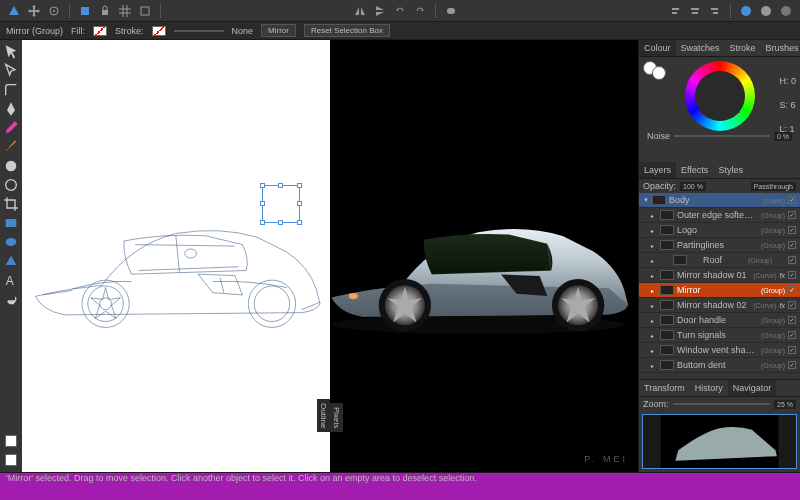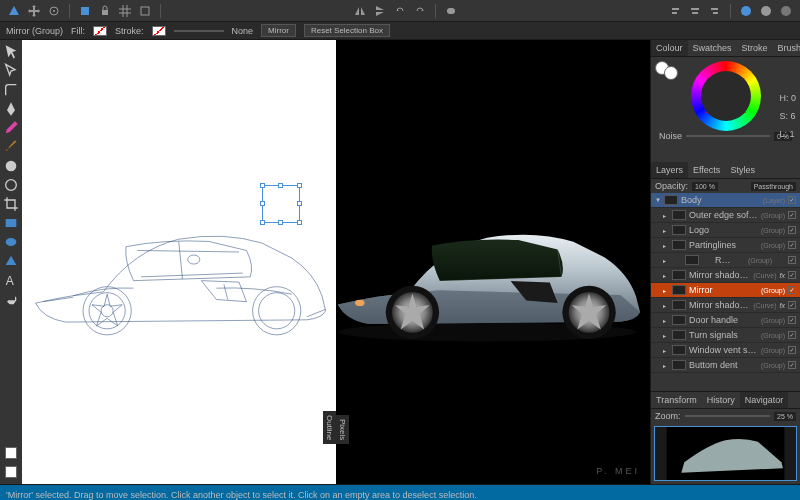--- a/index.html
+++ b/index.html
@@ -16,46 +16,46 @@
 .ltools{width:22px;background:#353535;display:flex;flex-direction:column;padding:4px 0;gap:3px;align-items:center}
 .tool{width:16px;height:16px;display:flex;align-items:center;justify-content:center;cursor:pointer;border-radius:2px}
 .canvas{flex:1;display:flex;position:relative;background:#000}
 .wire{width:50%;background:#fff;position:relative}
 .render{width:50%;background:#000;position:relative}
 .carw{position:absolute;left:2%;top:25%;width:96%;height:55%}
 .carr{position:absolute;left:-2%;top:25%;width:100%;height:55%}
 .sel{position:absolute;left:240px;top:145px;width:38px;height:38px;border:1px solid #4a90d9}
 .hnd{position:absolute;width:5px;height:5px;background:#fff;border:1px solid #4a90d9}
 .vtab{position:absolute;right:0;bottom:40px;writing-mode:vertical-rl;font-size:8px;padding:4px 2px;background:#2a2a2a}
-.rpanel{width:150px;background:#353535;display:flex;flex-direction:column;border-left:1px solid #1a1a1a}
+.rpanel{width:162px;background:#353535;display:flex;flex-direction:column;border-left:1px solid #1a1a1a}
 .ptabs{display:flex;font-size:8px;border-bottom:1px solid #1a1a1a}
 .ptab{padding:3px 5px;cursor:pointer}
 .ptab.act{background:#2a2a2a}
 .cwheel{height:105px;display:flex;flex-direction:column;align-items:center;padding:4px;position:relative}
 .wheel{width:70px;height:70px;border-radius:50%;background:conic-gradient(red,yellow,lime,cyan,blue,magenta,red);position:relative}
 .wheel::after{content:'';position:absolute;inset:10px;border-radius:50%;background:#2a2a2a}
 .tri{position:absolute;left:50%;top:50%;transform:translate(-50%,-50%);width:0;height:0;border-left:20px solid transparent;border-right:20px solid transparent;border-bottom:34px solid red}
-.hsln{display:flex;gap:8px;font-size:7px;margin-top:18px}
+.hsln{display:flex;gap:14px;font-size:7px;margin-top:1px}
 .nrow{display:flex;align-items:center;gap:4px;font-size:8px;padding:0 4px;width:100%}
 .nslider{flex:1;height:2px;background:#555}
 .nval{font-size:7px;padding:1px 3px;background:#222}
 .lsec{flex:1;display:flex;flex-direction:column;min-height:0}
 .oprow{display:flex;align-items:center;gap:4px;padding:2px 4px;font-size:8px}
 .layers{flex:1;overflow:hidden}
 .lrow{display:flex;align-items:center;padding:2px 4px;gap:3px;font-size:8px;border-bottom:1px solid #2a2a2a;cursor:pointer}
 .lrow.hl{background:#c2410c;color:#fff}
 .lrow.hl *{color:#fff}
 .larr{width:6px;font-size:6px}
 .lthumb{width:14px;height:10px;background:#222;border:1px solid #555}
 .lname{flex:1;overflow:hidden;white-space:nowrap;text-overflow:ellipsis}
 .ltype{font-size:7px;color:#777}
 .lchk{width:8px;height:8px;border:1px solid #666;font-size:6px;text-align:center;line-height:6px}
 .navsec{border-top:1px solid #1a1a1a}
 .navimg{height:55px;background:#1a1a1a;margin:3px;position:relative;border:1px solid #4a90d9}
-.status{height:16px;background:#0369a1;border-top:1px solid #1a1a1a;display:flex;align-items:flex-end;padding:0 6px;font-size:8px}
+.status{height:28px;background:#a21caf;border-top:1px solid #1a1a1a;display:flex;align-items:flex-start;padding:0 6px;font-size:8px}
 </style>
 </head>
 <body>
 
 <div class="topbar">
   <div class="ticon">
       <svg viewBox="0 0 12 12">
         <path d="M6 1l5 9H1z" fill="#4a90d9"></path>
       </svg>
     </div>

